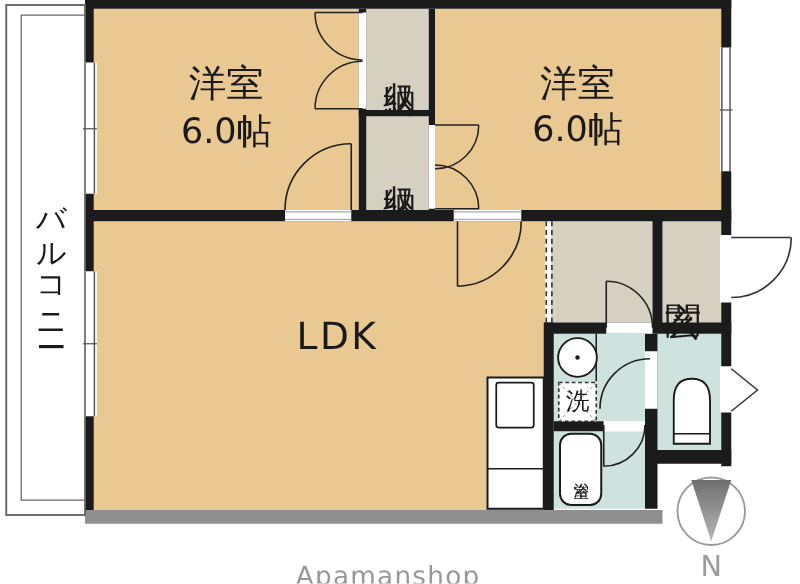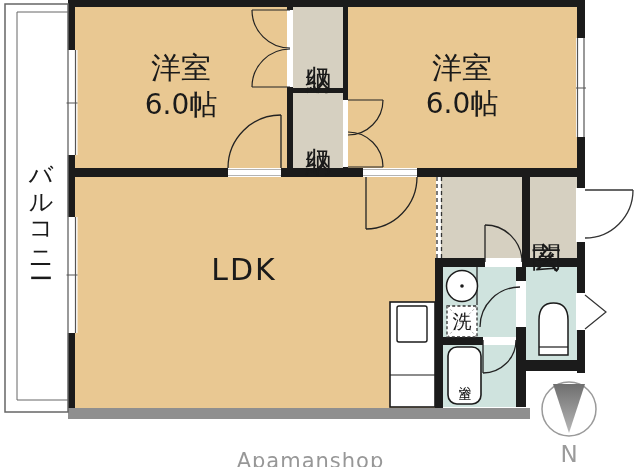--- a/index.html
+++ b/index.html
@@ -191,21 +191,21 @@
 
   <div class="lbl" style="left:121px;top:51px;width:120px;font-size:30px;">洋室</div>
   <div class="lbl" style="left:121px;top:89px;width:120px;font-size:28px;">6.0帖</div>
 
   <div class="lbl" style="left:402px;top:51px;width:120px;font-size:30px;">洋室</div>
   <div class="lbl" style="left:402px;top:88px;width:120px;font-size:28px;">6.0帖</div>
 
   <div class="lbl vert" style="left:303px;top:13px;width:30px;height:70px;font-size:26px;letter-spacing:3px;">収納</div>
   <div class="lbl vert" style="left:303px;top:97px;width:30px;height:66px;font-size:26px;letter-spacing:3px;">収納</div>
 
-  <div class="lbl" style="left:184px;top:253px;width:120px;font-size:30px;letter-spacing:2px;">LDK</div>
+  <div class="lbl" style="left:210px;top:253px;width:120px;font-size:30px;letter-spacing:2px;">LDK</div>
 
   <div class="lbl vert" style="left:531px;top:184px;width:32px;height:74px;font-size:29px;letter-spacing:3px;">玄関</div>
 
   <div class="lbl" style="left:450px;top:311px;width:24px;font-size:19px;">洗</div>
 
   <div class="lbl vert" style="left:457px;top:356px;width:15px;height:42px;font-size:12.5px;letter-spacing:1px;">浴室</div>
 
   <div class="lbl compass-n" style="left:549px;top:442px;width:40px;font-size:23px;">N</div>
 
   <div class="lbl watermark" style="left:228px;top:402px;width:165px;font-size:21px;">Apamanshop</div>

